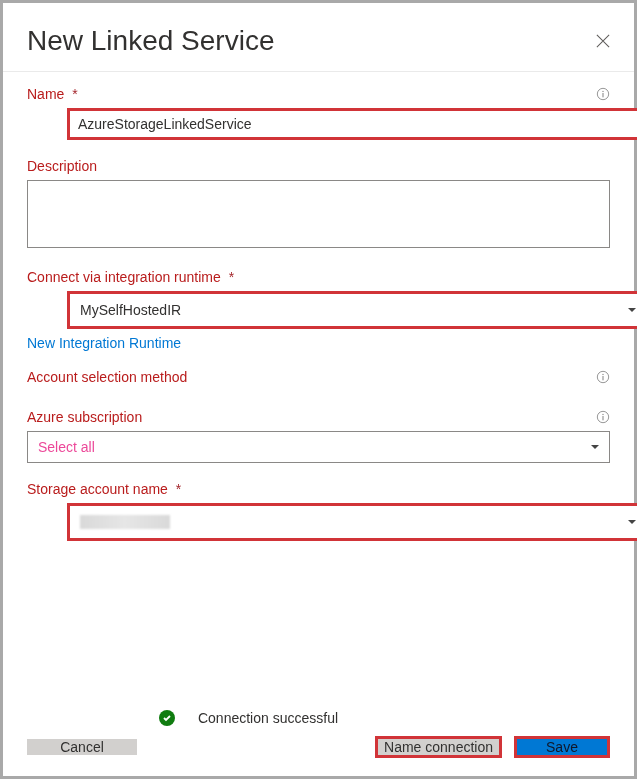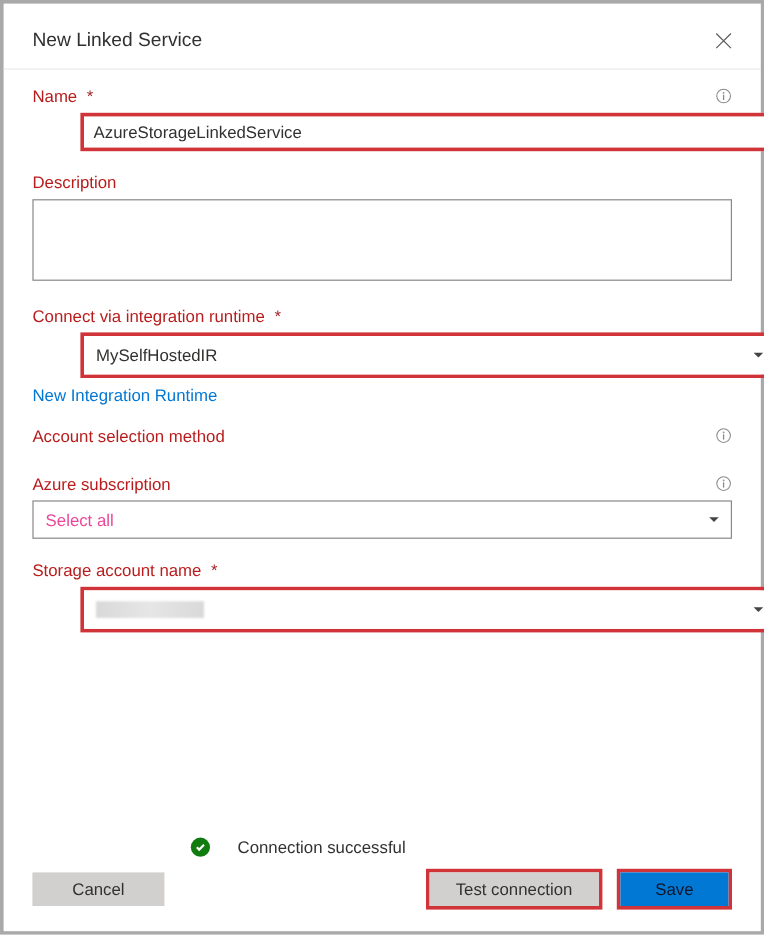--- a/index.html
+++ b/index.html
@@ -21,21 +21,21 @@
     flex-direction: column;
   }
   .header {
     display: flex;
     align-items: center;
     justify-content: space-between;
     padding: 22px 24px 14px 24px;
     border-bottom: 1px solid #eaeaea;
   }
   .title {
-    font-size: 16px;
+    font-size: 28px;
     font-weight: 400;
     color: #323130;
   }
   .close-icon {
     width: 14px;
     height: 14px;
     cursor: pointer;
     color: #605e5c;
   }
   .body {
@@ -127,22 +127,22 @@
   .success-icon svg { width:10px; height:10px; color:#fff; }
 
   .footer {
     display: flex;
     align-items: center;
     padding: 0 0 18px 0;
     gap: 12px;
   }
   .footer-spacer { flex: 1; }
   .btn {
-    height: 28px;
-    padding: 0 22px;
+    height: 16px;
+    padding: 0 6px;
     border: none;
     font: inherit;
     cursor: pointer;
     display: inline-flex;
     align-items: center;
     justify-content: center;
   }
   .btn.cancel { background: #d2d0ce; color: #323130; min-width:110px; }
   .btn.test   { background: #d2d0ce; color: #323130; }
   .btn.save   { background: #0078d4; color: #0f172a; min-width:90px; }
@@ -256,21 +256,21 @@
             <path d="M2 5 L4 7 L8 3" stroke="currentColor" stroke-width="1.8" fill="none"></path>
           </svg>
       </span>
       <span>Connection successful</span>
     </div>
 
     <div class="footer">
       <button class="btn cancel">Cancel</button>
       <span class="footer-spacer"></span>
       <span class="hl-wrap">
-        <button class="btn test">Test connection</button>
+        <button class="btn test">Name connection</button>
       </span>
       <span class="hl-wrap">
         <button class="btn save">Save</button>
       </span>
     </div>
 
   </div>
 </div>
 
 </body></html>

